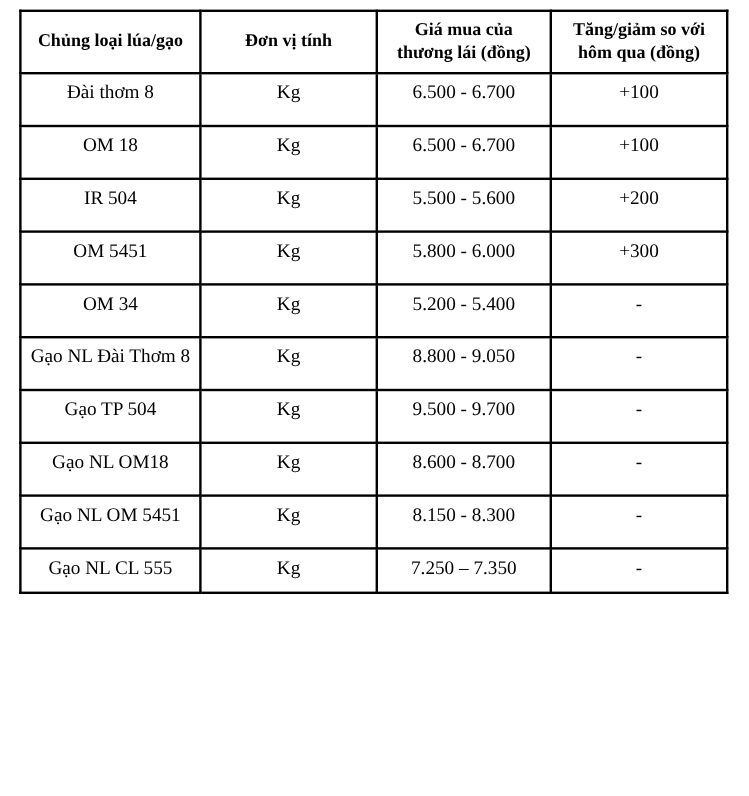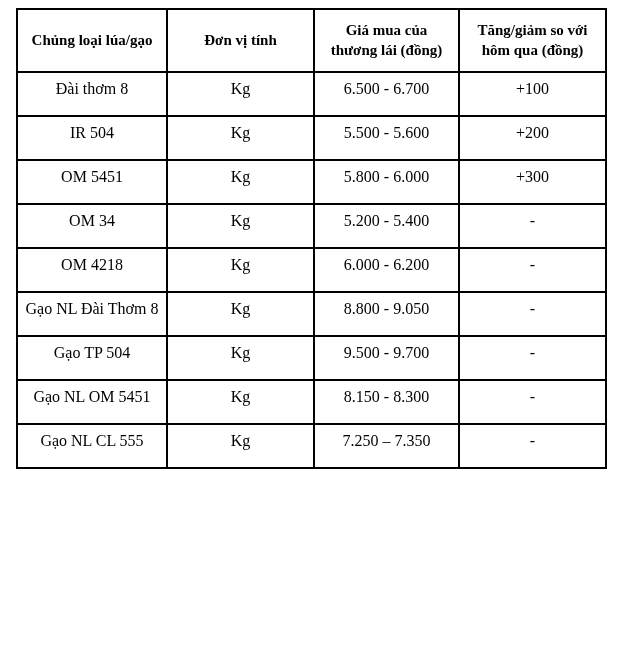--- a/index.html
+++ b/index.html
@@ -32,21 +32,21 @@
     vertical-align: middle;
     white-space: pre-line;
     padding: 2px 6px;
   }
   td {
     font-size: 16px;
     vertical-align: top;
     padding: 6px 4px 0 4px;
     line-height: 1.2;
   }
-  thead tr { height: 63px; margin-top: 44px; }
+  thead tr { height: 52px; margin-top: 44px; }
   tbody tr { height: 44px; }
   tbody tr:nth-child(n+10) { height: 37px; }
 </style>
 </head>
 <body>
 
 <table class="price-table">
   <colgroup>
     <col style="width:150px">
     <col style="width:147px">
@@ -64,53 +64,59 @@
     </tr>
   </thead>
   <tbody>
     <tr>
       <td>Đài thơm 8</td>
       <td>Kg</td>
       <td>6.500 - 6.700</td>
       <td>+100</td>
     </tr>
     <tr>
+      <td>OM 18</td>
+      <td>Kg</td>
+      <td>6.500 - 6.700</td>
+      <td>+100</td>
+    </tr>
+    <tr>
       <td>IR 504</td>
       <td>Kg</td>
       <td>5.500 - 5.600</td>
       <td>+200</td>
     </tr>
     <tr>
       <td>OM 5451</td>
       <td>Kg</td>
       <td>5.800 - 6.000</td>
       <td>+300</td>
     </tr>
     <tr>
       <td>OM 34</td>
       <td>Kg</td>
       <td>5.200 - 5.400</td>
       <td>-</td>
     </tr>
     <tr>
-      <td>OM 4218</td>
-      <td>Kg</td>
-      <td>6.000 - 6.200</td>
-      <td>-</td>
-    </tr>
-    <tr>
       <td>Gạo NL Đài Thơm 8</td>
       <td>Kg</td>
       <td>8.800 - 9.050</td>
       <td>-</td>
     </tr>
     <tr>
       <td>Gạo TP 504</td>
       <td>Kg</td>
       <td>9.500 - 9.700</td>
+      <td>-</td>
+    </tr>
+    <tr>
+      <td>Gạo NL OM18</td>
+      <td>Kg</td>
+      <td>8.600 - 8.700</td>
       <td>-</td>
     </tr>
     <tr>
       <td>Gạo NL OM 5451</td>
       <td>Kg</td>
       <td>8.150 - 8.300</td>
       <td>-</td>
     </tr>
     <tr>
       <td>Gạo NL CL 555</td>

